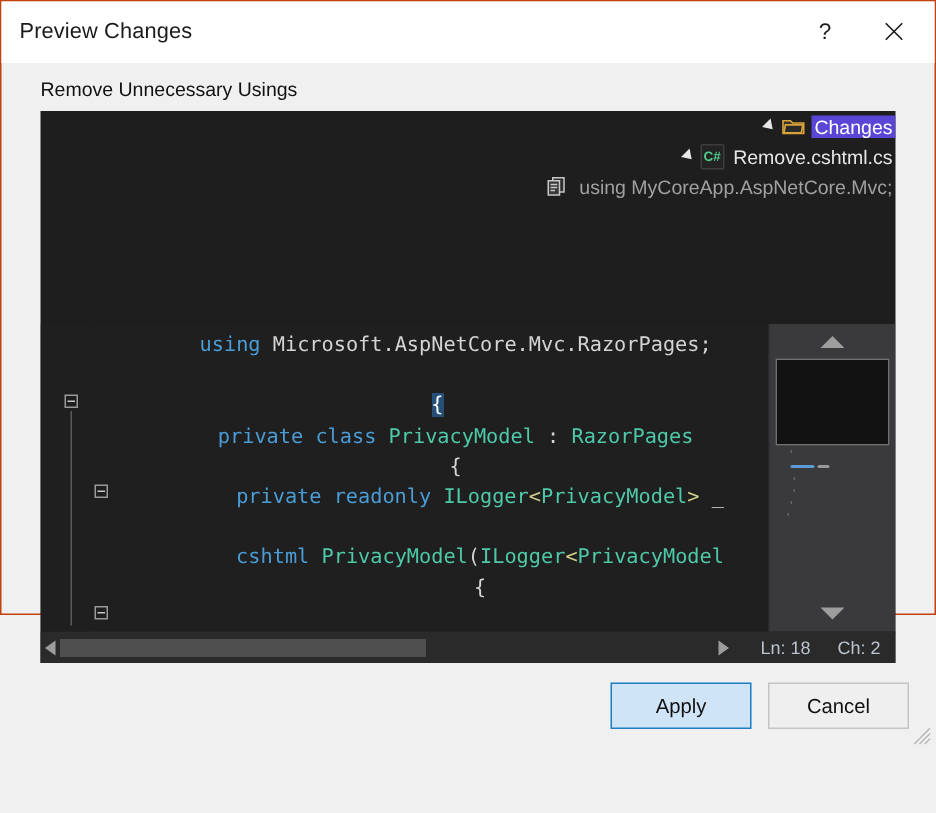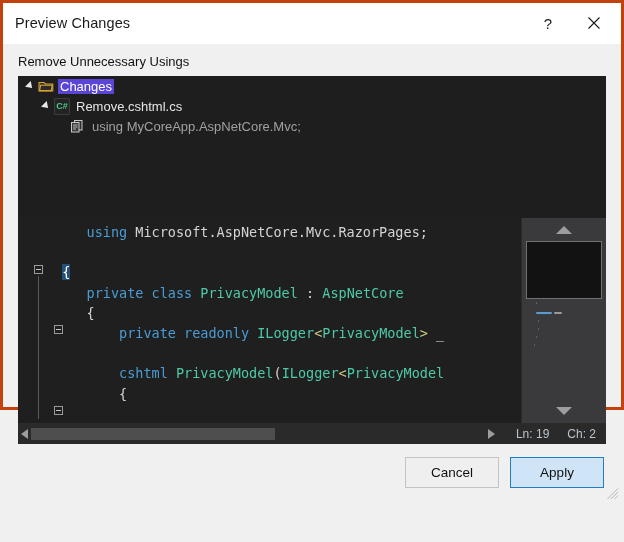--- a/index.html
+++ b/index.html
@@ -6,21 +6,21 @@
     margin: 0; padding: 0;
     width: 624px; height: 542px;
     background: #f0f0f0;
     font-family: "Liberation Sans", sans-serif;
     overflow: hidden;
   }
   #dialog {
     position: relative;
     width: 624px; height: 410px;
     background: #f0f0f0;
-    border: 3px solid #c2410c;
+    border: 1px solid #c2410c;
     box-sizing: border-box;
     display: flex;
     flex-direction: column;
   }
   
   #titlebar {
     height: 40px;
     background: #ffffff;
     display: flex;
     align-items: center;
@@ -40,21 +40,21 @@
     color: #1a1a1a;
     font-size: 15px;
     cursor: default;
   }
   #close-btn { margin-right: 4px; }
   #close-btn svg { display:block; }
 
   
   #body {
     flex: 1 1 auto;
-    padding: 0 15px;
+    padding: 0 26px;
     box-sizing: border-box;
     display: flex;
     flex-direction: column;
   }
   .section-label {
     font-size: 13px;
     color: #111;
     margin-top: 10px;
     margin-bottom: 6px;
     line-height: 16px;
@@ -67,20 +67,21 @@
     flex: 0 0 auto;
     overflow: hidden;
     position: relative;
     font-size: 13px;
   }
   .tree-row {
     display: flex;
     align-items: center;
     height: 20px;
     white-space: nowrap;
+    justify-content: flex-end;
   }
   .tw {
     width: 16px; height: 20px;
     display: flex; align-items: center; justify-content: center;
     flex: 0 0 auto;
   }
   .tw-glyph {
     width: 0; height: 0;
     border-top: 4.5px solid transparent;
     border-bottom: 4.5px solid transparent;
@@ -119,20 +120,21 @@
     display: flex;
     flex-direction: column;
     position: relative;
     overflow: hidden;
   }
   #code-main {
     flex: 1 1 auto;
     display: flex;
     overflow: hidden;
     position: relative;
+    text-align: center;
   }
   #code-area {
     flex: 1 1 auto;
     position: relative;
     overflow: hidden;
     background: #1f1f1f;
   }
   #gutter {
     position: absolute;
     left: 0; top: 0; bottom: 0;
@@ -364,21 +366,21 @@
 
             <div class="fold" style="left:16px; top:47px;"></div>
             <div class="guide" style="left:20px; top:58px; height:143px;"></div>
             <div class="fold" style="left:36px; top:107px;"></div>
             <div class="fold" style="left:36px; top:188px;"></div>
           </div>
           <div id="code-lines" style="padding-top:4px;">
               <div class="code-line"><span class="pun">    </span><span class="kw">using</span><span class="id"> Microsoft.AspNetCore.Mvc.RazorPages;</span></div>
               <div class="code-line"> </div>
               <div class="code-line"><span class="pun"> </span><span class="sel">{</span></div>
-              <div class="code-line"><span class="pun">    </span><span class="kw">private class</span><span class="pun"> </span><span class="typ">PrivacyModel</span><span class="pun"> : </span><span class="typ">AspNetCore</span></div>
+              <div class="code-line"><span class="pun">    </span><span class="kw">private class</span><span class="pun"> </span><span class="typ">PrivacyModel</span><span class="pun"> : </span><span class="typ">RazorPages</span></div>
               <div class="code-line"><span class="pun">    {</span></div>
               <div class="code-line"><span class="pun">        </span><span class="kw">private readonly</span><span class="pun"> </span><span class="typ">ILogger</span><span class="ang">&lt;</span><span class="typ">PrivacyModel</span><span class="ang">&gt;</span><span class="id"> _</span></div>
               <div class="code-line"> </div>
               <div class="code-line"><span class="pun">        </span><span class="kw">cshtml</span><span class="pun"> </span><span class="typ">PrivacyModel</span><span class="pun">(</span><span class="typ">ILogger</span><span class="ang">&lt;</span><span class="typ">PrivacyModel</span></div>
               <div class="code-line"><span class="pun">        {</span></div>
             </div>
         </div>
 
         <div id="minimap">
           <div class="mm-arrow" id="mm-up"></div>
@@ -409,31 +411,31 @@
       </div>
 
       <div id="code-bottom">
         <div id="hscroll">
           <div class="hs-arrow" id="hs-left"></div>
           <div id="hs-thumb"></div>
           <div id="hs-track"></div>
           <div class="hs-arrow" id="hs-right"></div>
         </div>
         <div id="status">
-          <span>Ln: 19</span>
+          <span>Ln: 18</span>
           <span>Ch: 2</span>
         </div>
       </div>
     </div>
 
   </div>
 
   <div id="footer">
+    <div class="btn" id="apply-button">Apply</div>
     <div class="btn" id="cancel-button">Cancel</div>
-    <div class="btn" id="apply-button">Apply</div>
     <div id="grip">
       <svg width="13" height="13" viewBox="0 0 13 13">
         <path d="M12 5 L5 12 M12 8.5 L8.5 12 M12 1.5 L1.5 12" stroke="#b8b8b8" stroke-width="1" fill="none"></path>
       </svg>
     </div>
   </div>
 
 </div>
 
 </body></html>

